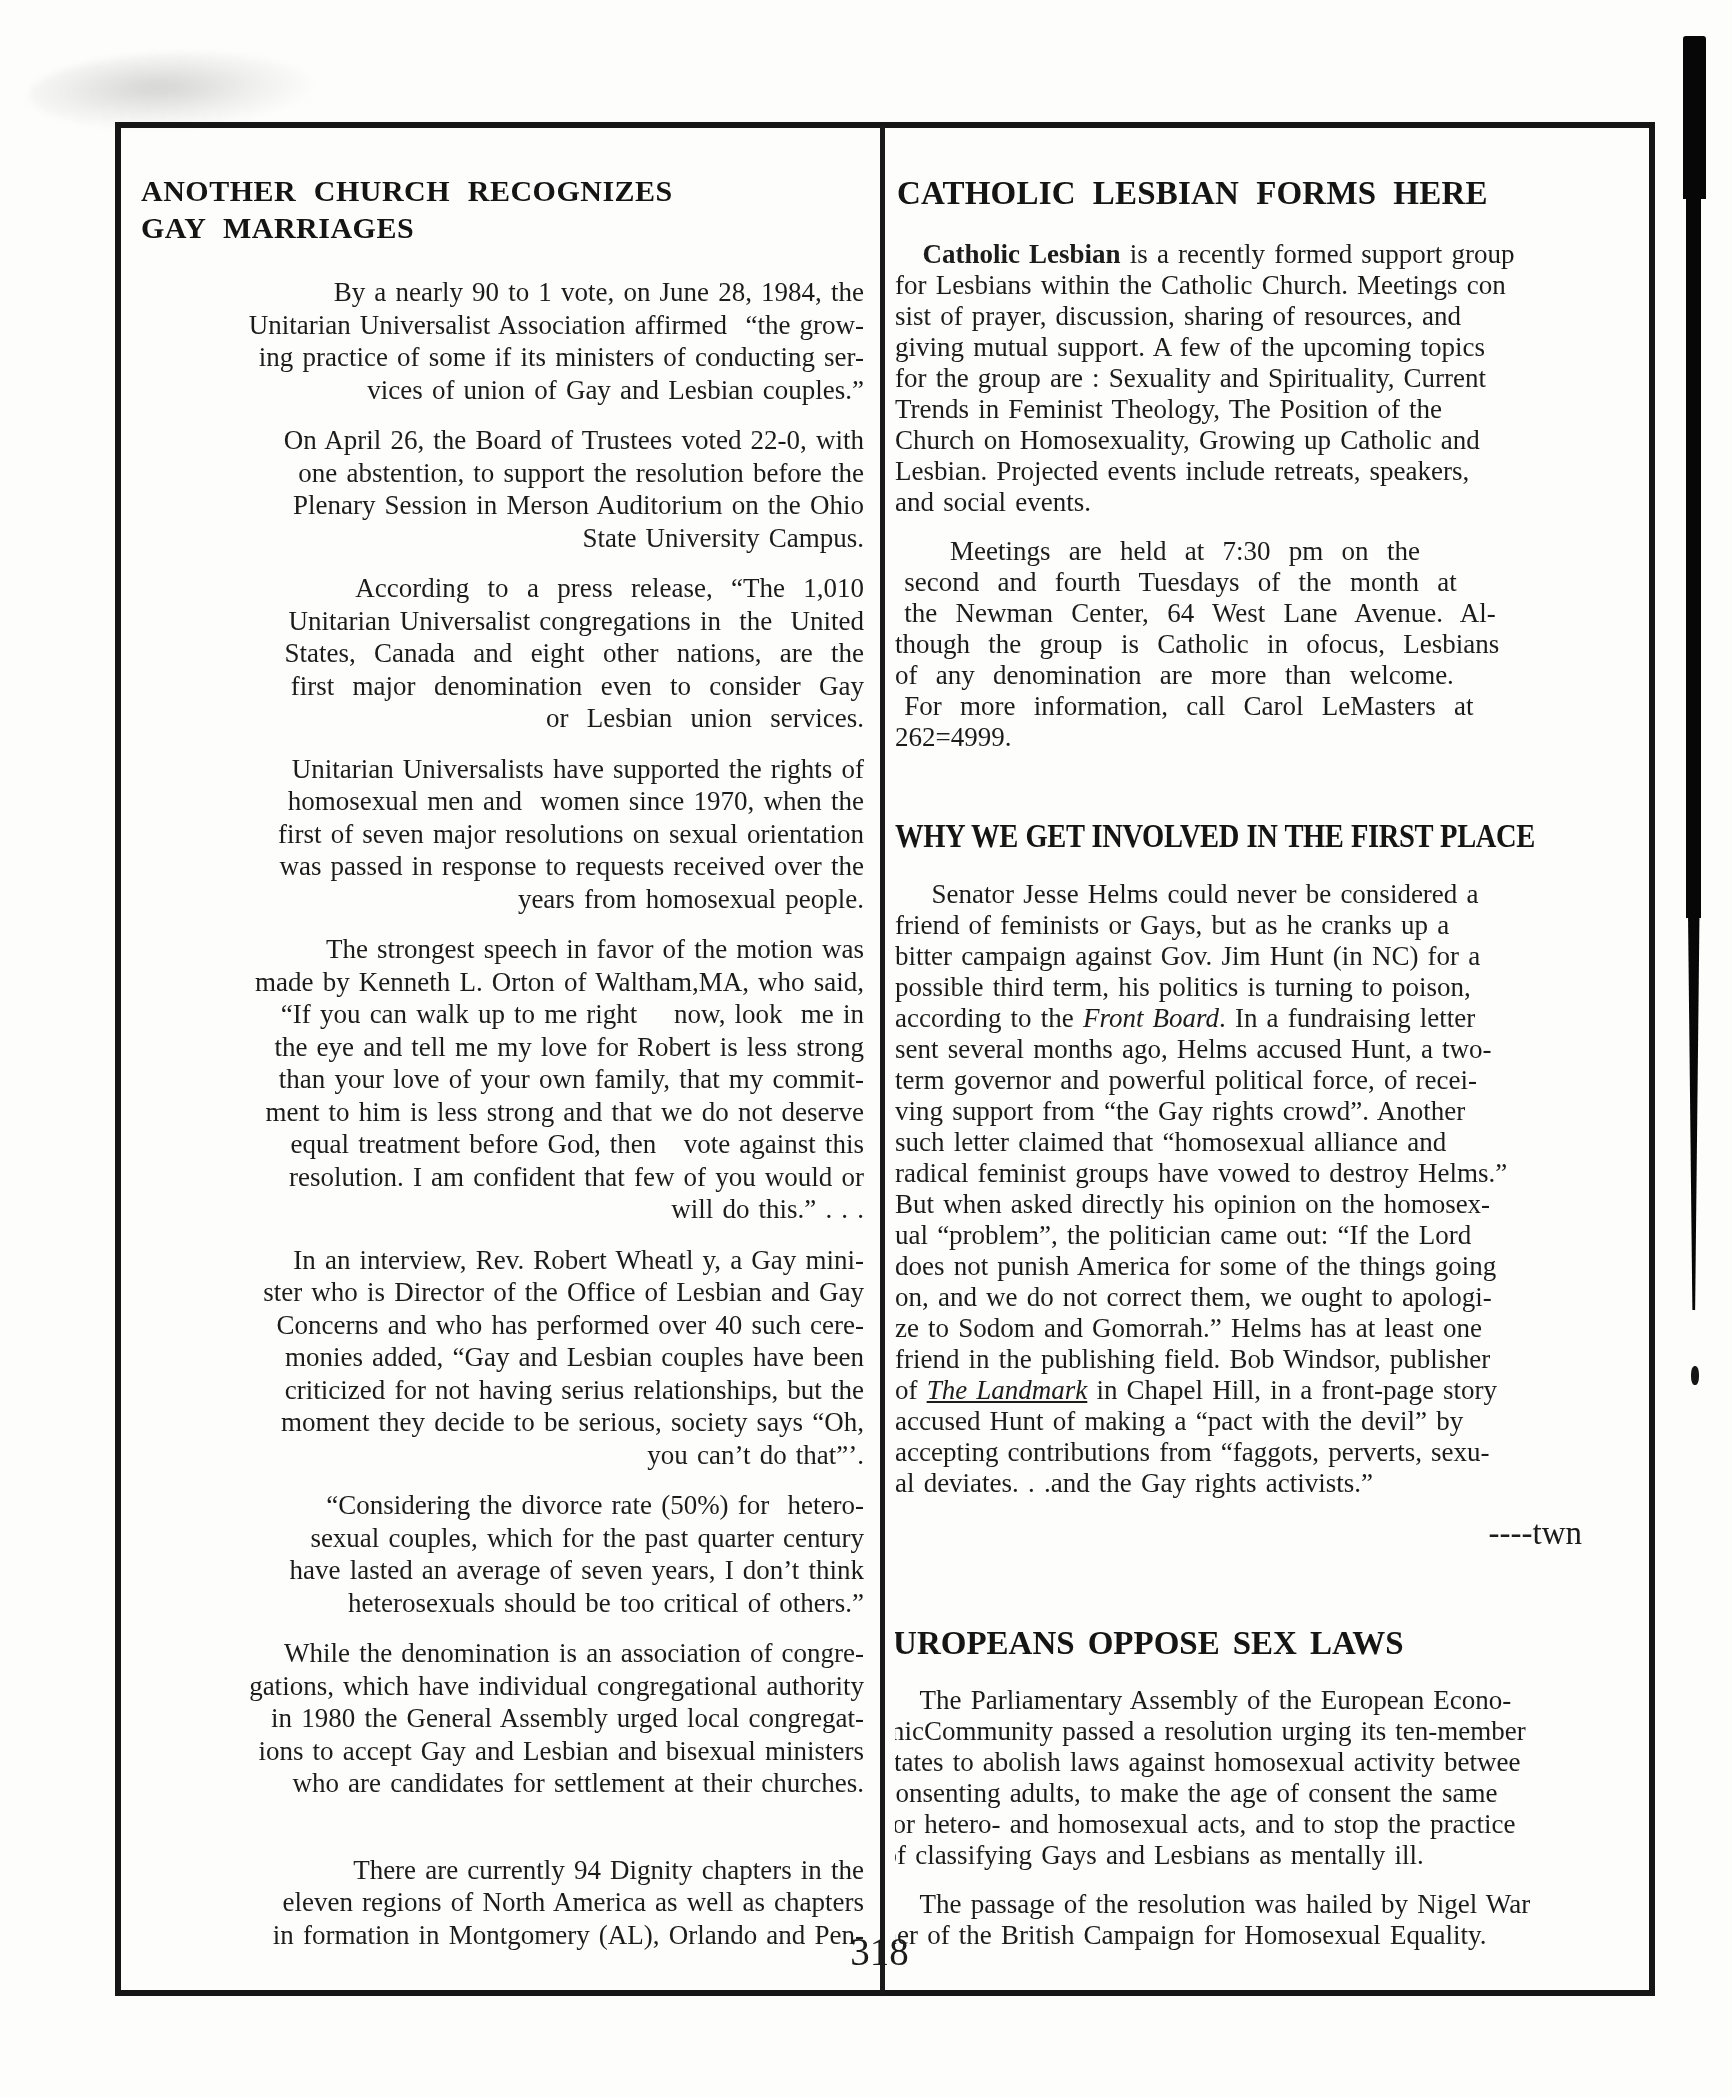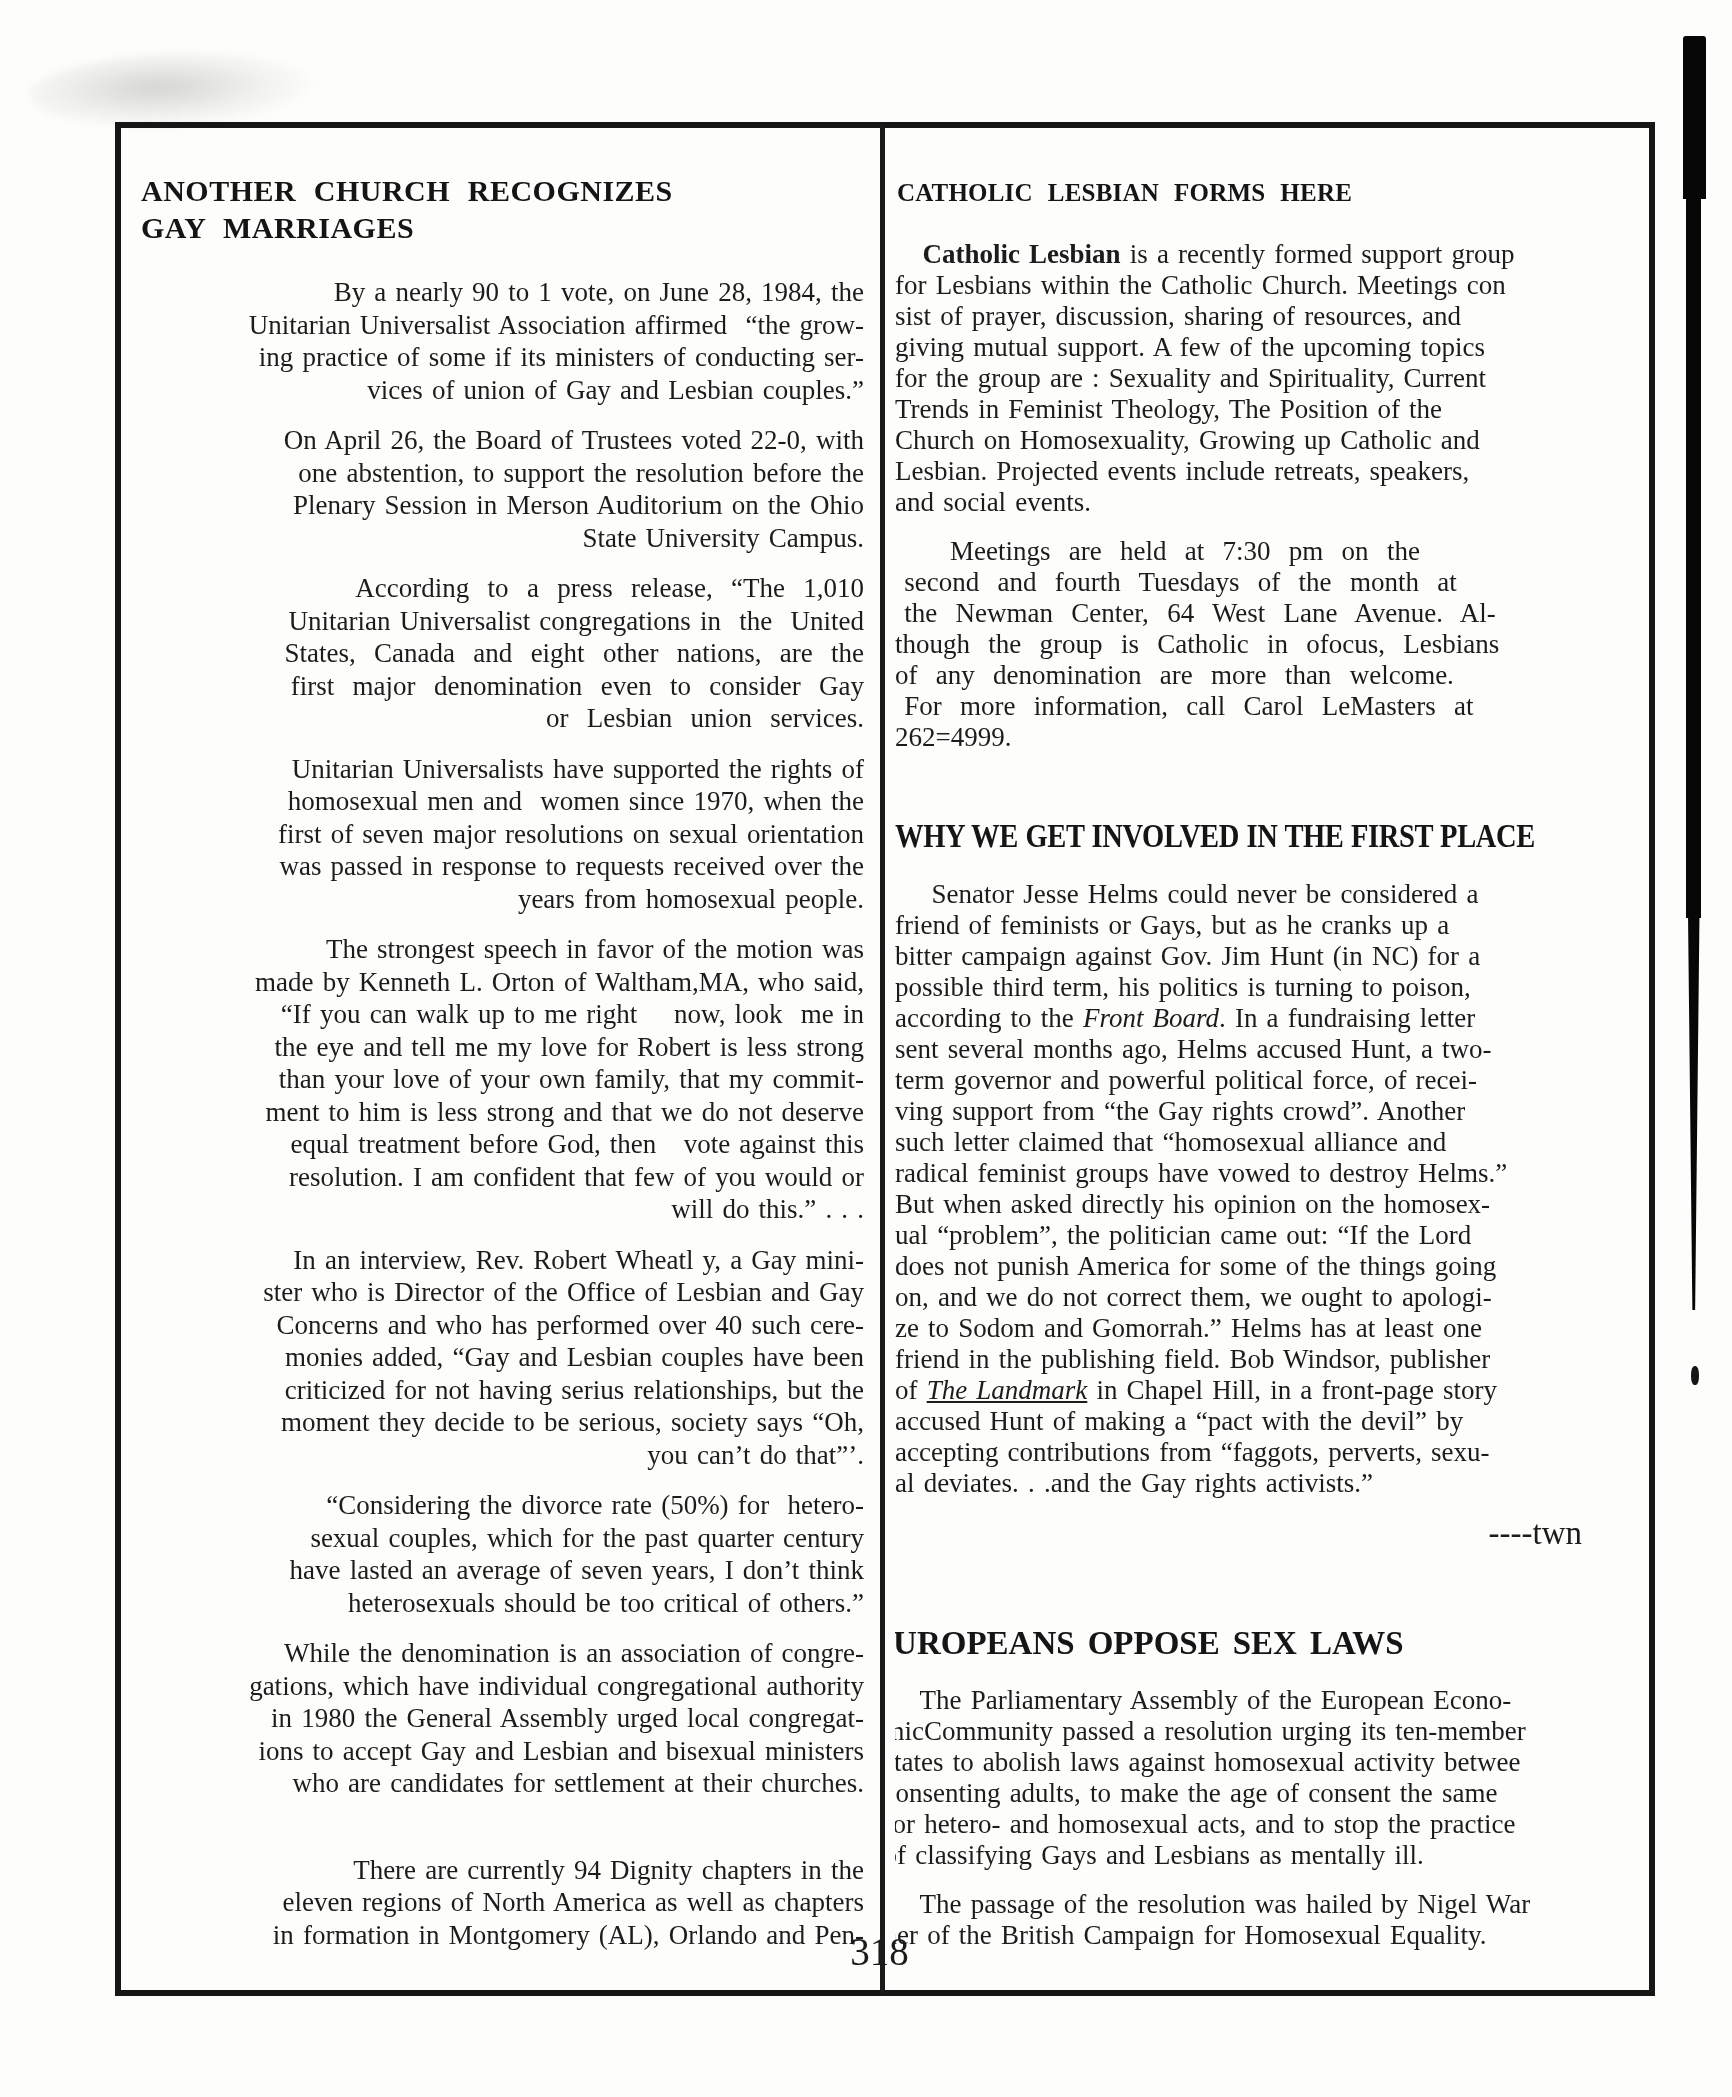--- a/index.html
+++ b/index.html
@@ -52,21 +52,21 @@
     font-size: 27px;
     word-spacing: 2.4px;
     white-space: pre;
   }
   .col-left  .body-text { line-height: 32.5px; text-align: right; }
   .col-right .body-text { line-height: 31px; }
 
   .hl { font-weight: 700; color: #151515; white-space: pre; }
   .hl-another  { font-size: 30px; line-height: 37px; letter-spacing: 0.5px; word-spacing: 9.6px; margin: 0 0 12.4px 0; }
   .hl-dignity  { font-size: 32px; line-height: 33px; letter-spacing: 0.2px; word-spacing: 3.8px; margin: 11.5px 0 9.6px 0; }
-  .hl-catholic { font-size: 25px; line-height: 36px; letter-spacing: 0.2px; word-spacing: 8.6px; margin: 0 0 9.6px 1.9px; }
+  .hl-catholic { font-size: 33px; line-height: 36px; letter-spacing: 0.2px; word-spacing: 8.6px; margin: 0 0 9.6px 1.9px; }
   .hl-why      { font-size: 34px; line-height: 37px; margin: 10.5px 0 6.7px 0; }
   .hl-why .squeeze { display: inline-block; transform: scaleX(0.84); transform-origin: left center; letter-spacing: -0.5px; word-spacing: 1px; white-space: nowrap; }
   .hl-europe   { font-size: 33px; line-height: 36px; letter-spacing: 0px; word-spacing: 4.8px; margin: 6.7px 0 5.7px -12.4px; }
 
   .art-europe { display: block; margin-left: -11.5px; }
 
   .attribution {
     font-size: 33px; line-height: 31px;
     text-align: right; padding-right: 67px;
     margin: 1px 0 16px 0; white-space: pre;

